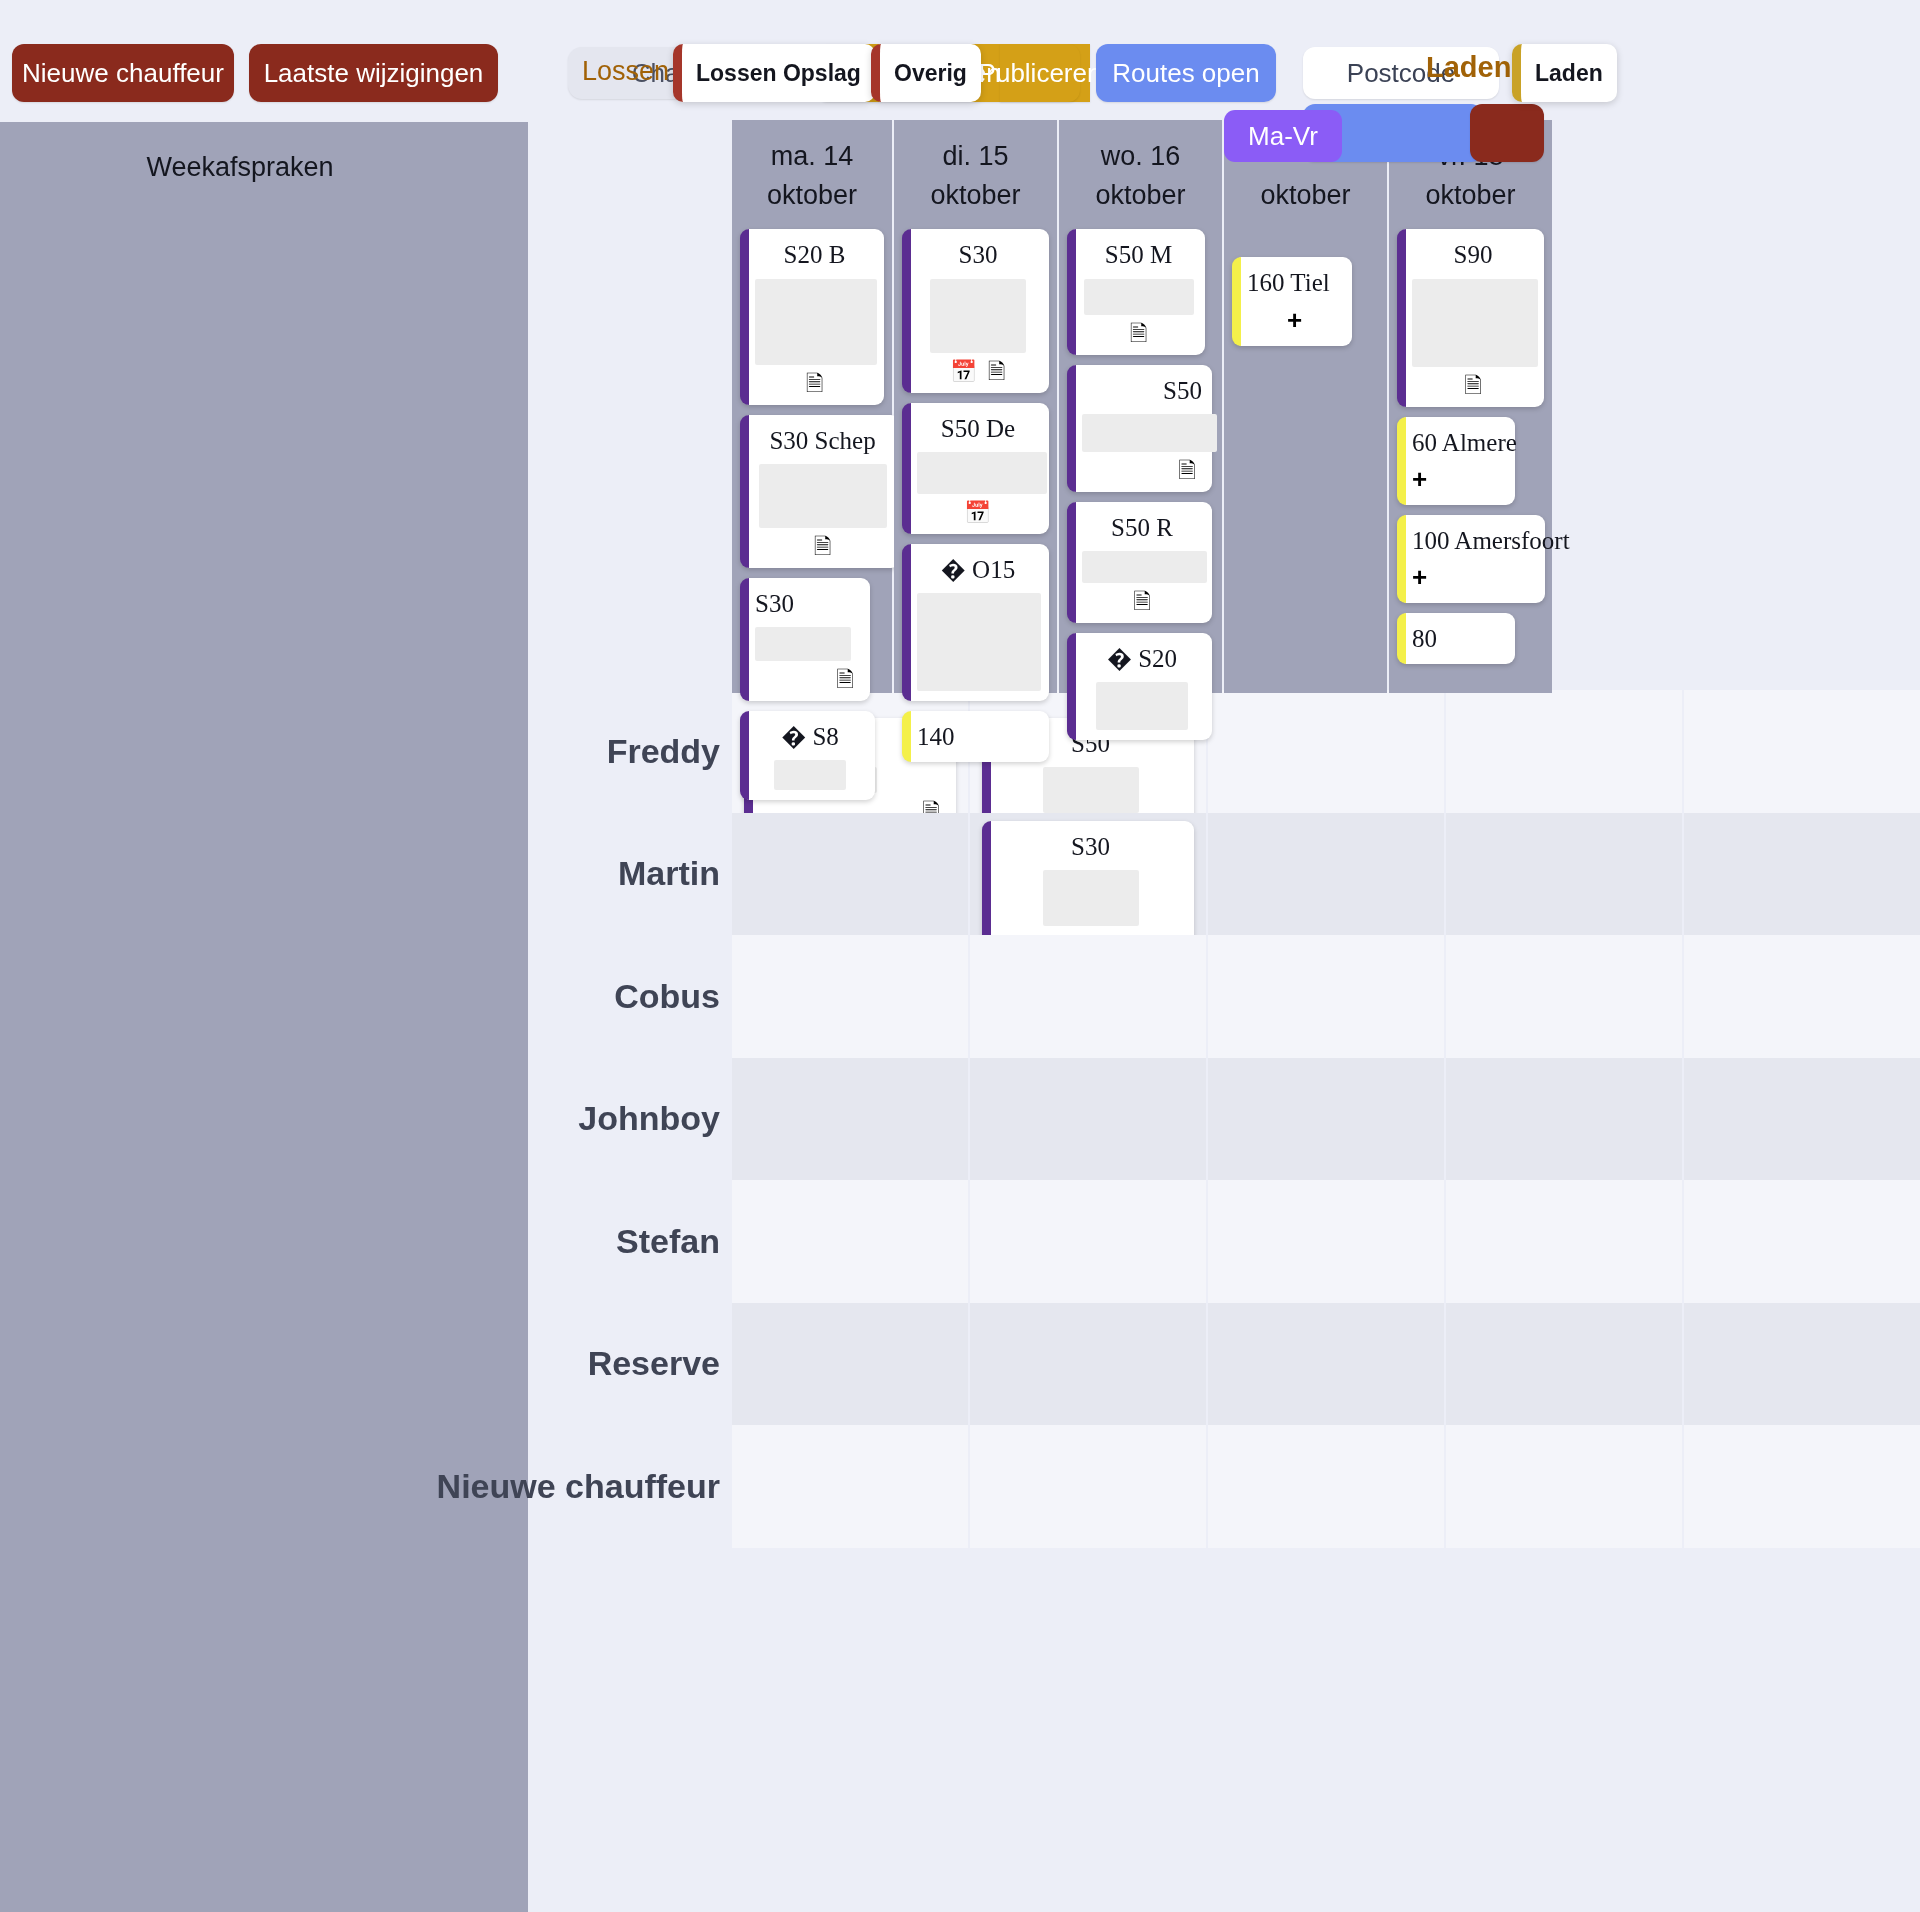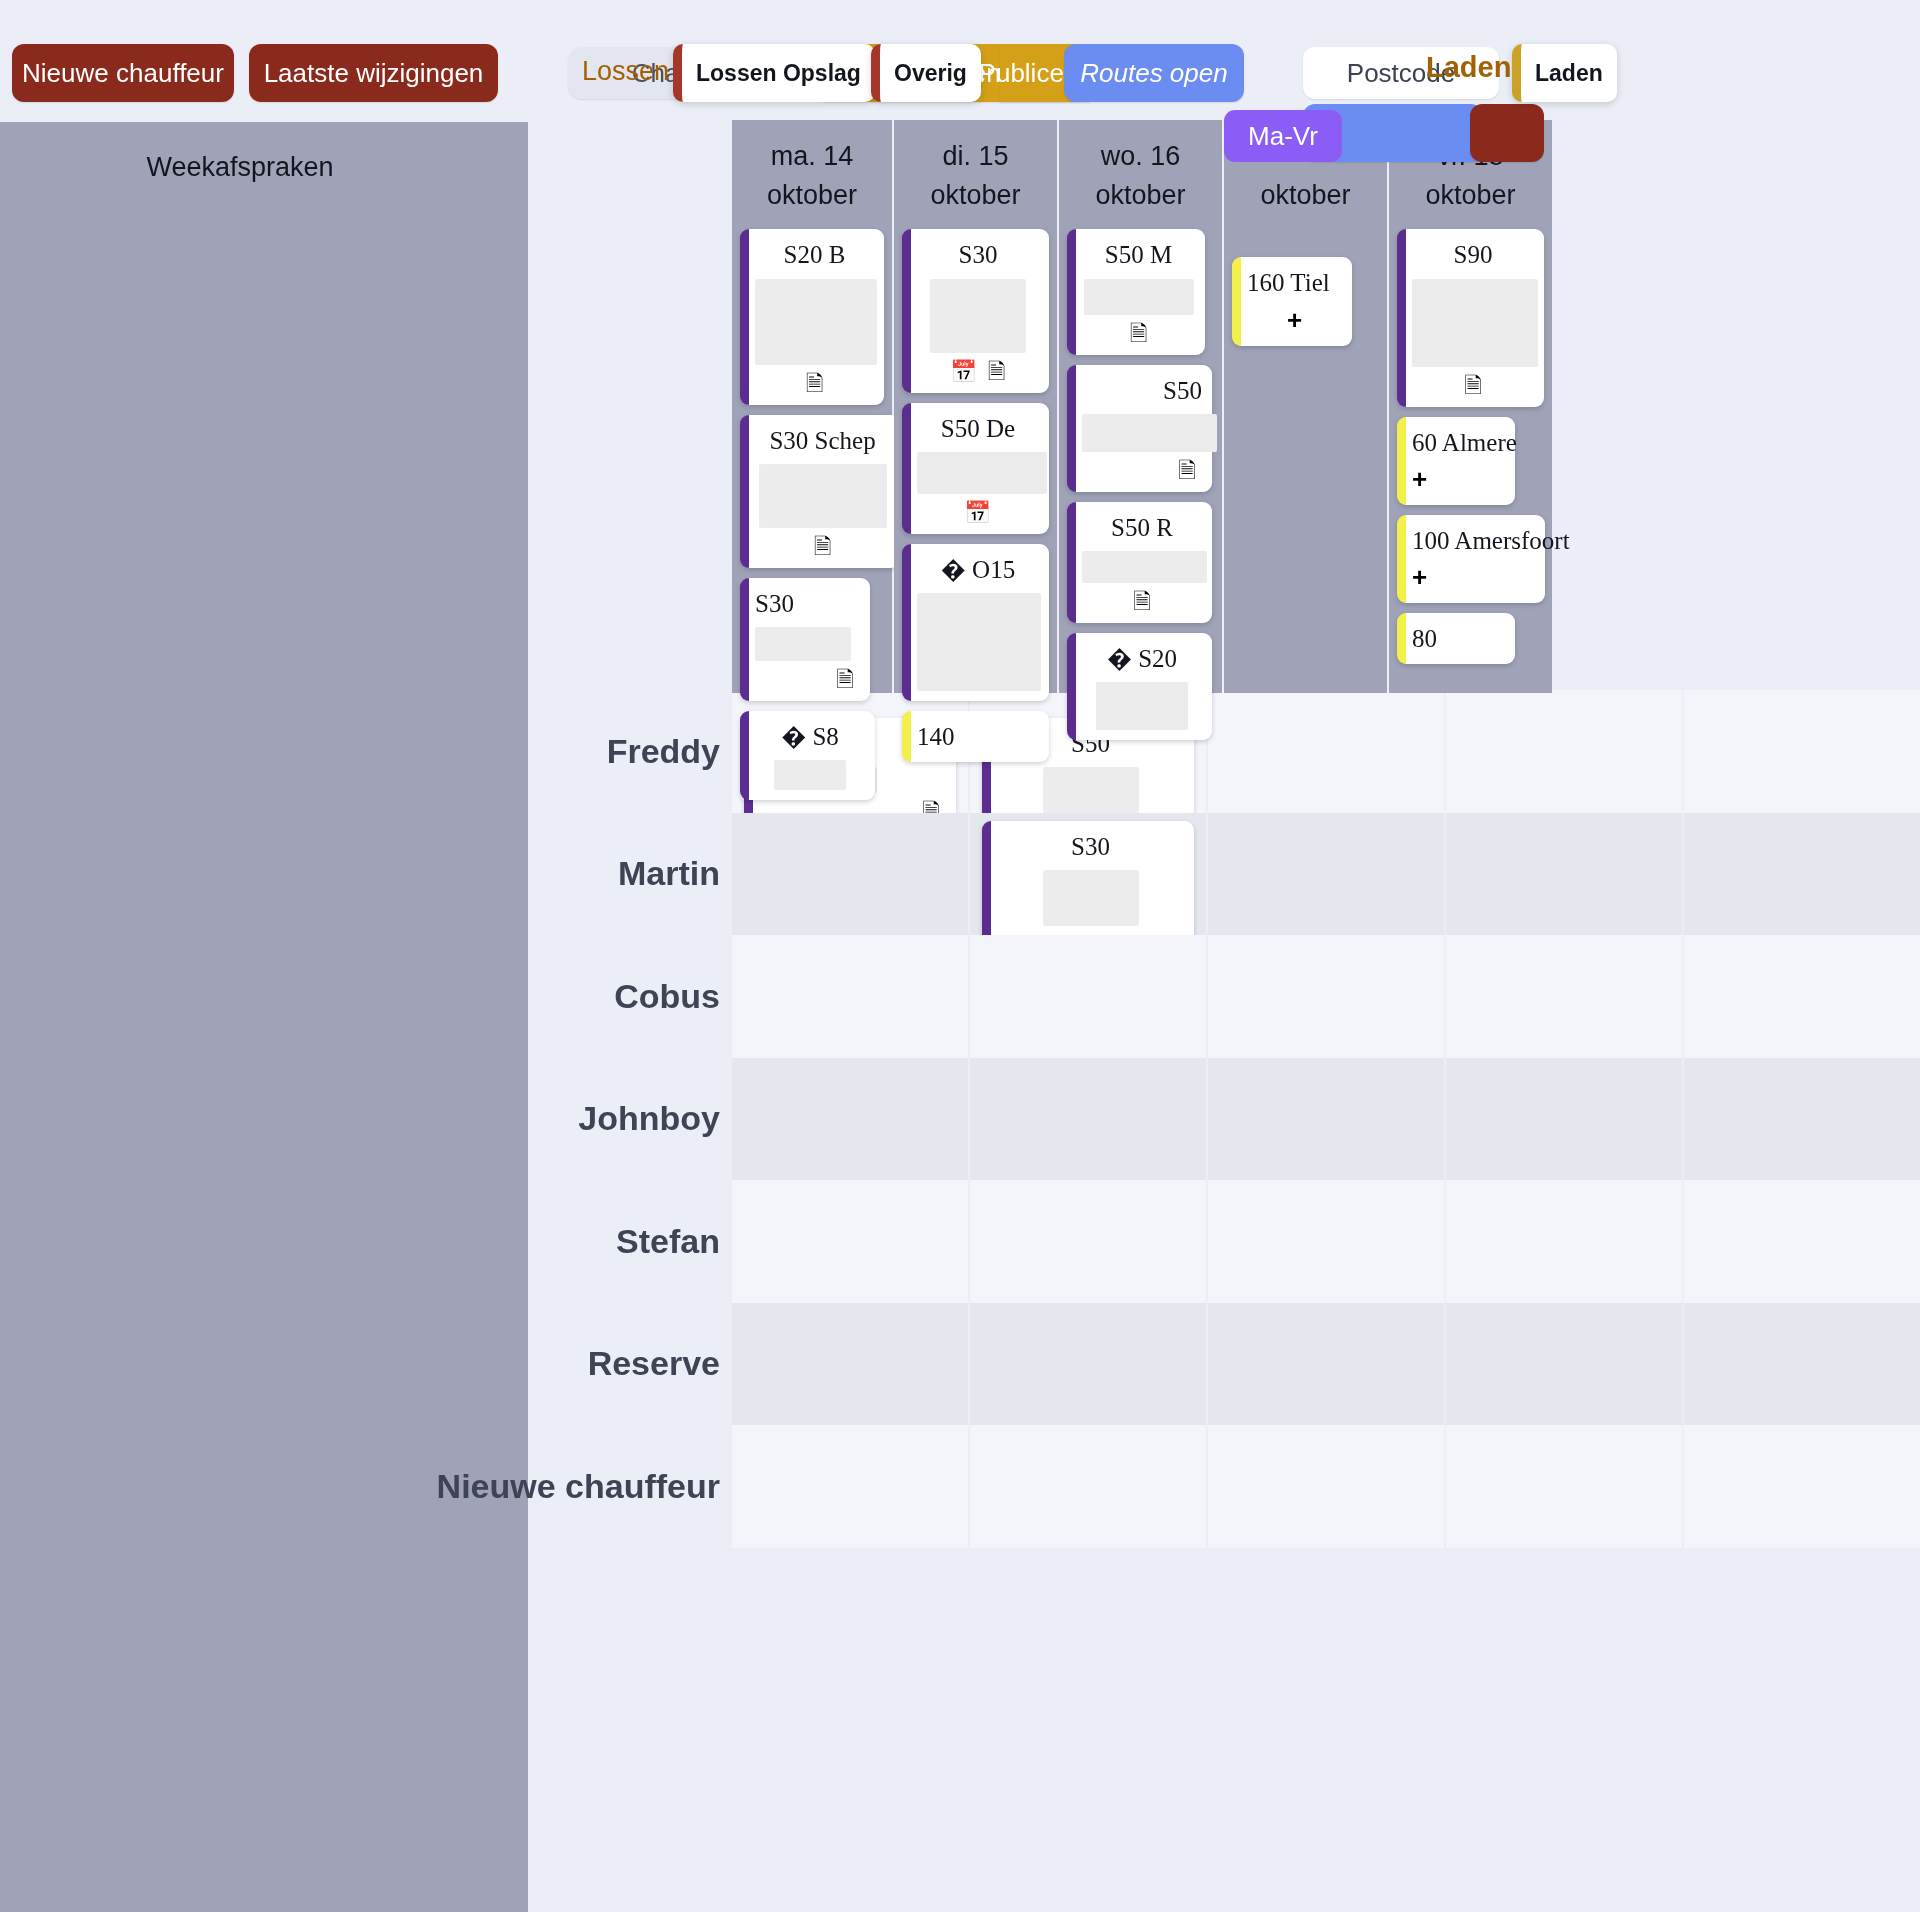--- a/index.html
+++ b/index.html
@@ -31,21 +31,21 @@
   .btn-gold     { background: #d4a017; }
   .btn-blue     { background: #6b8cf0; }
   .btn-white    { background: #ffffff; color: #3b4255; }
   .btn-grey     { background: #e4e6ef; color: #4a5062; }
 
   #btn-nieuwe      { left: 12px;   top: 44px;  width: 222px; height: 58px; }
   #btn-laatste     { left: 249px;  top: 44px;  width: 249px; height: 58px; }
   #btn-chauffeurs  { left: 568px;  top: 47px;  width: 254px; height: 52px; border-radius: 14px; }
   #btn-plannen     { left: 816px;  top: 44px;  width: 274px; height: 58px; border-radius: 12px 0 0 12px;}
   #btn-publiceren  { left: 1000px; top: 44px;  width: 80px;  height: 58px; border-radius: 0 12px 12px 0;}
-  #btn-routes      { left: 1064px; top: 44px;  width: 180px; height: 58px; font-style: italic; }
+  #btn-routes      { left: 1096px; top: 44px;  width: 180px; height: 58px; }
   #btn-postcode    { left: 1303px; top: 47px;  width: 196px; height: 52px; }
   #btn-blue2       { left: 1303px; top: 104px; width: 180px; height: 58px; }
   #btn-red2        { left: 1470px; top: 104px; width: 74px;  height: 58px; }
 
   
   .chip {
     position: absolute;
     display: flex; align-items: center; justify-content: center;
     background: #ffffff;
     border-radius: 10px;

